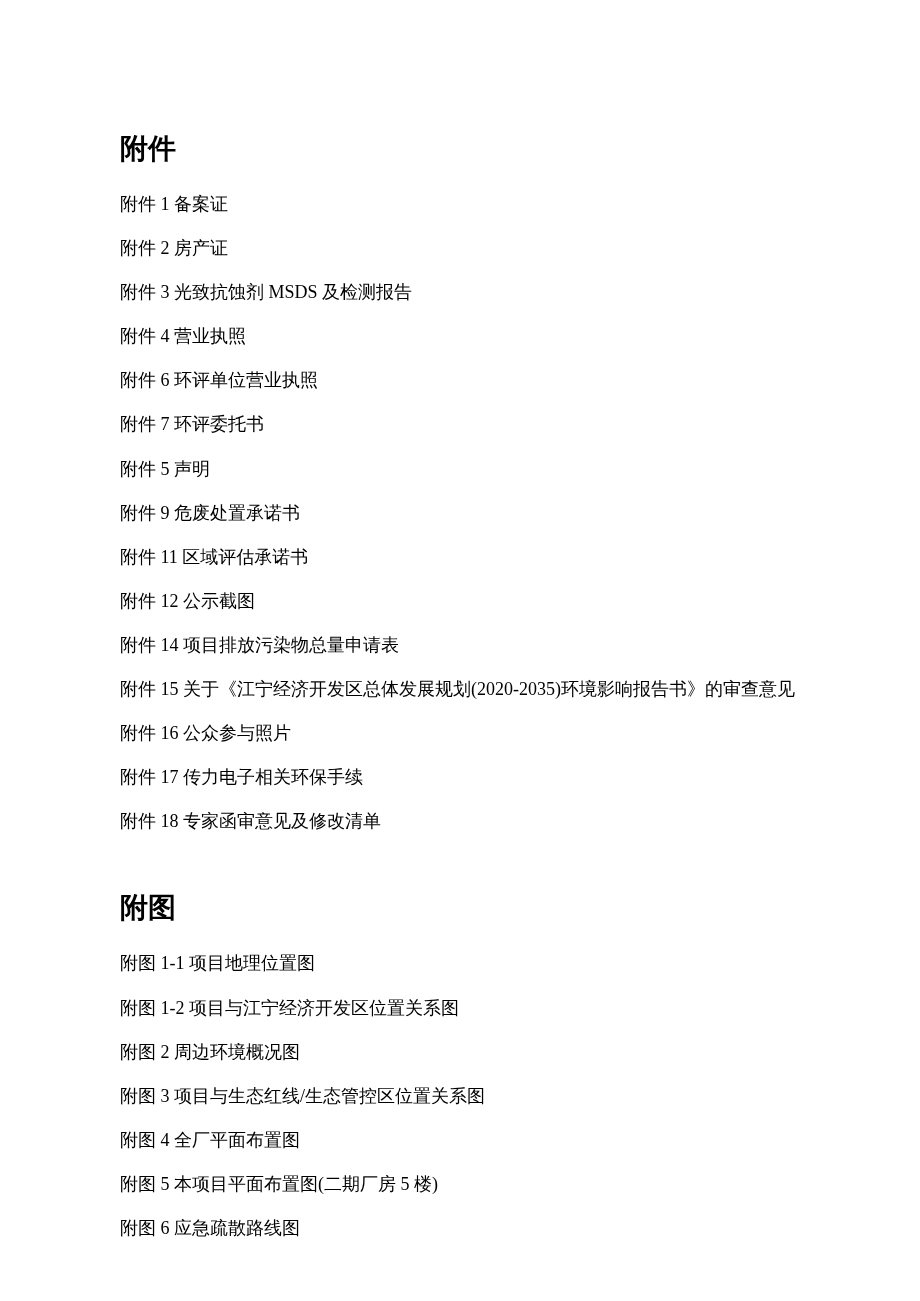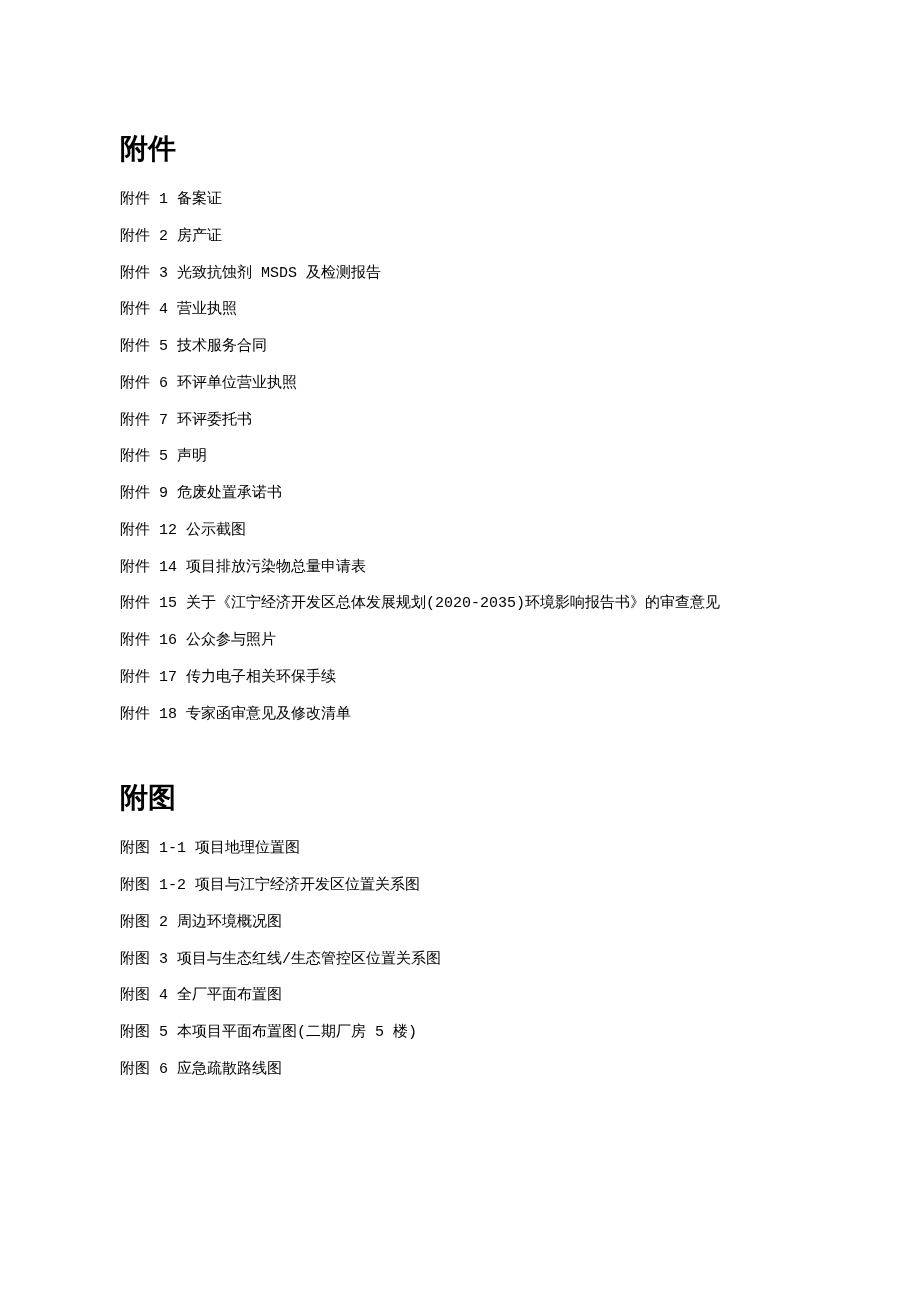--- a/index.html
+++ b/index.html
@@ -15,42 +15,42 @@
       color: #000000;
       padding: 130px 120px 0 120px;
     }
     .section-heading {
       font-size: 28px;
       font-weight: bold;
       margin-bottom: 14px;
       font-family: "SimSun", "宋体", serif;
     }
     .list-item {
-      font-size: 15px;
+      font-size: 18px;
       line-height: 2.45;
-      font-family: Liberation Mono, monospace;
+      font-family: Liberation Serif, serif;
     }
     .section-gap {
       margin-top: 46px;
     }
   </style>
 </head>
 <body>
 
 <div>
   <div class="section-heading">附件</div>
   <div class="list-item">附件 1 备案证</div>
   <div class="list-item">附件 2 房产证</div>
   <div class="list-item">附件 3 光致抗蚀剂 MSDS 及检测报告</div>
   <div class="list-item">附件 4 营业执照</div>
-  <div class="list-item">附件 5 技术服务合同</div>
   <div class="list-item">附件 6 环评单位营业执照</div>
   <div class="list-item">附件 7 环评委托书</div>
   <div class="list-item">附件 5 声明</div>
   <div class="list-item">附件 9 危废处置承诺书</div>
+  <div class="list-item">附件 11 区域评估承诺书</div>
   <div class="list-item">附件 12 公示截图</div>
   <div class="list-item">附件 14 项目排放污染物总量申请表</div>
   <div class="list-item">附件 15 关于《江宁经济开发区总体发展规划(2020-2035)环境影响报告书》的审查意见</div>
   <div class="list-item">附件 16 公众参与照片</div>
   <div class="list-item">附件 17 传力电子相关环保手续</div>
   <div class="list-item">附件 18 专家函审意见及修改清单</div>
 </div>
 
 <div class="section-gap">
   <div class="section-heading">附图</div>

